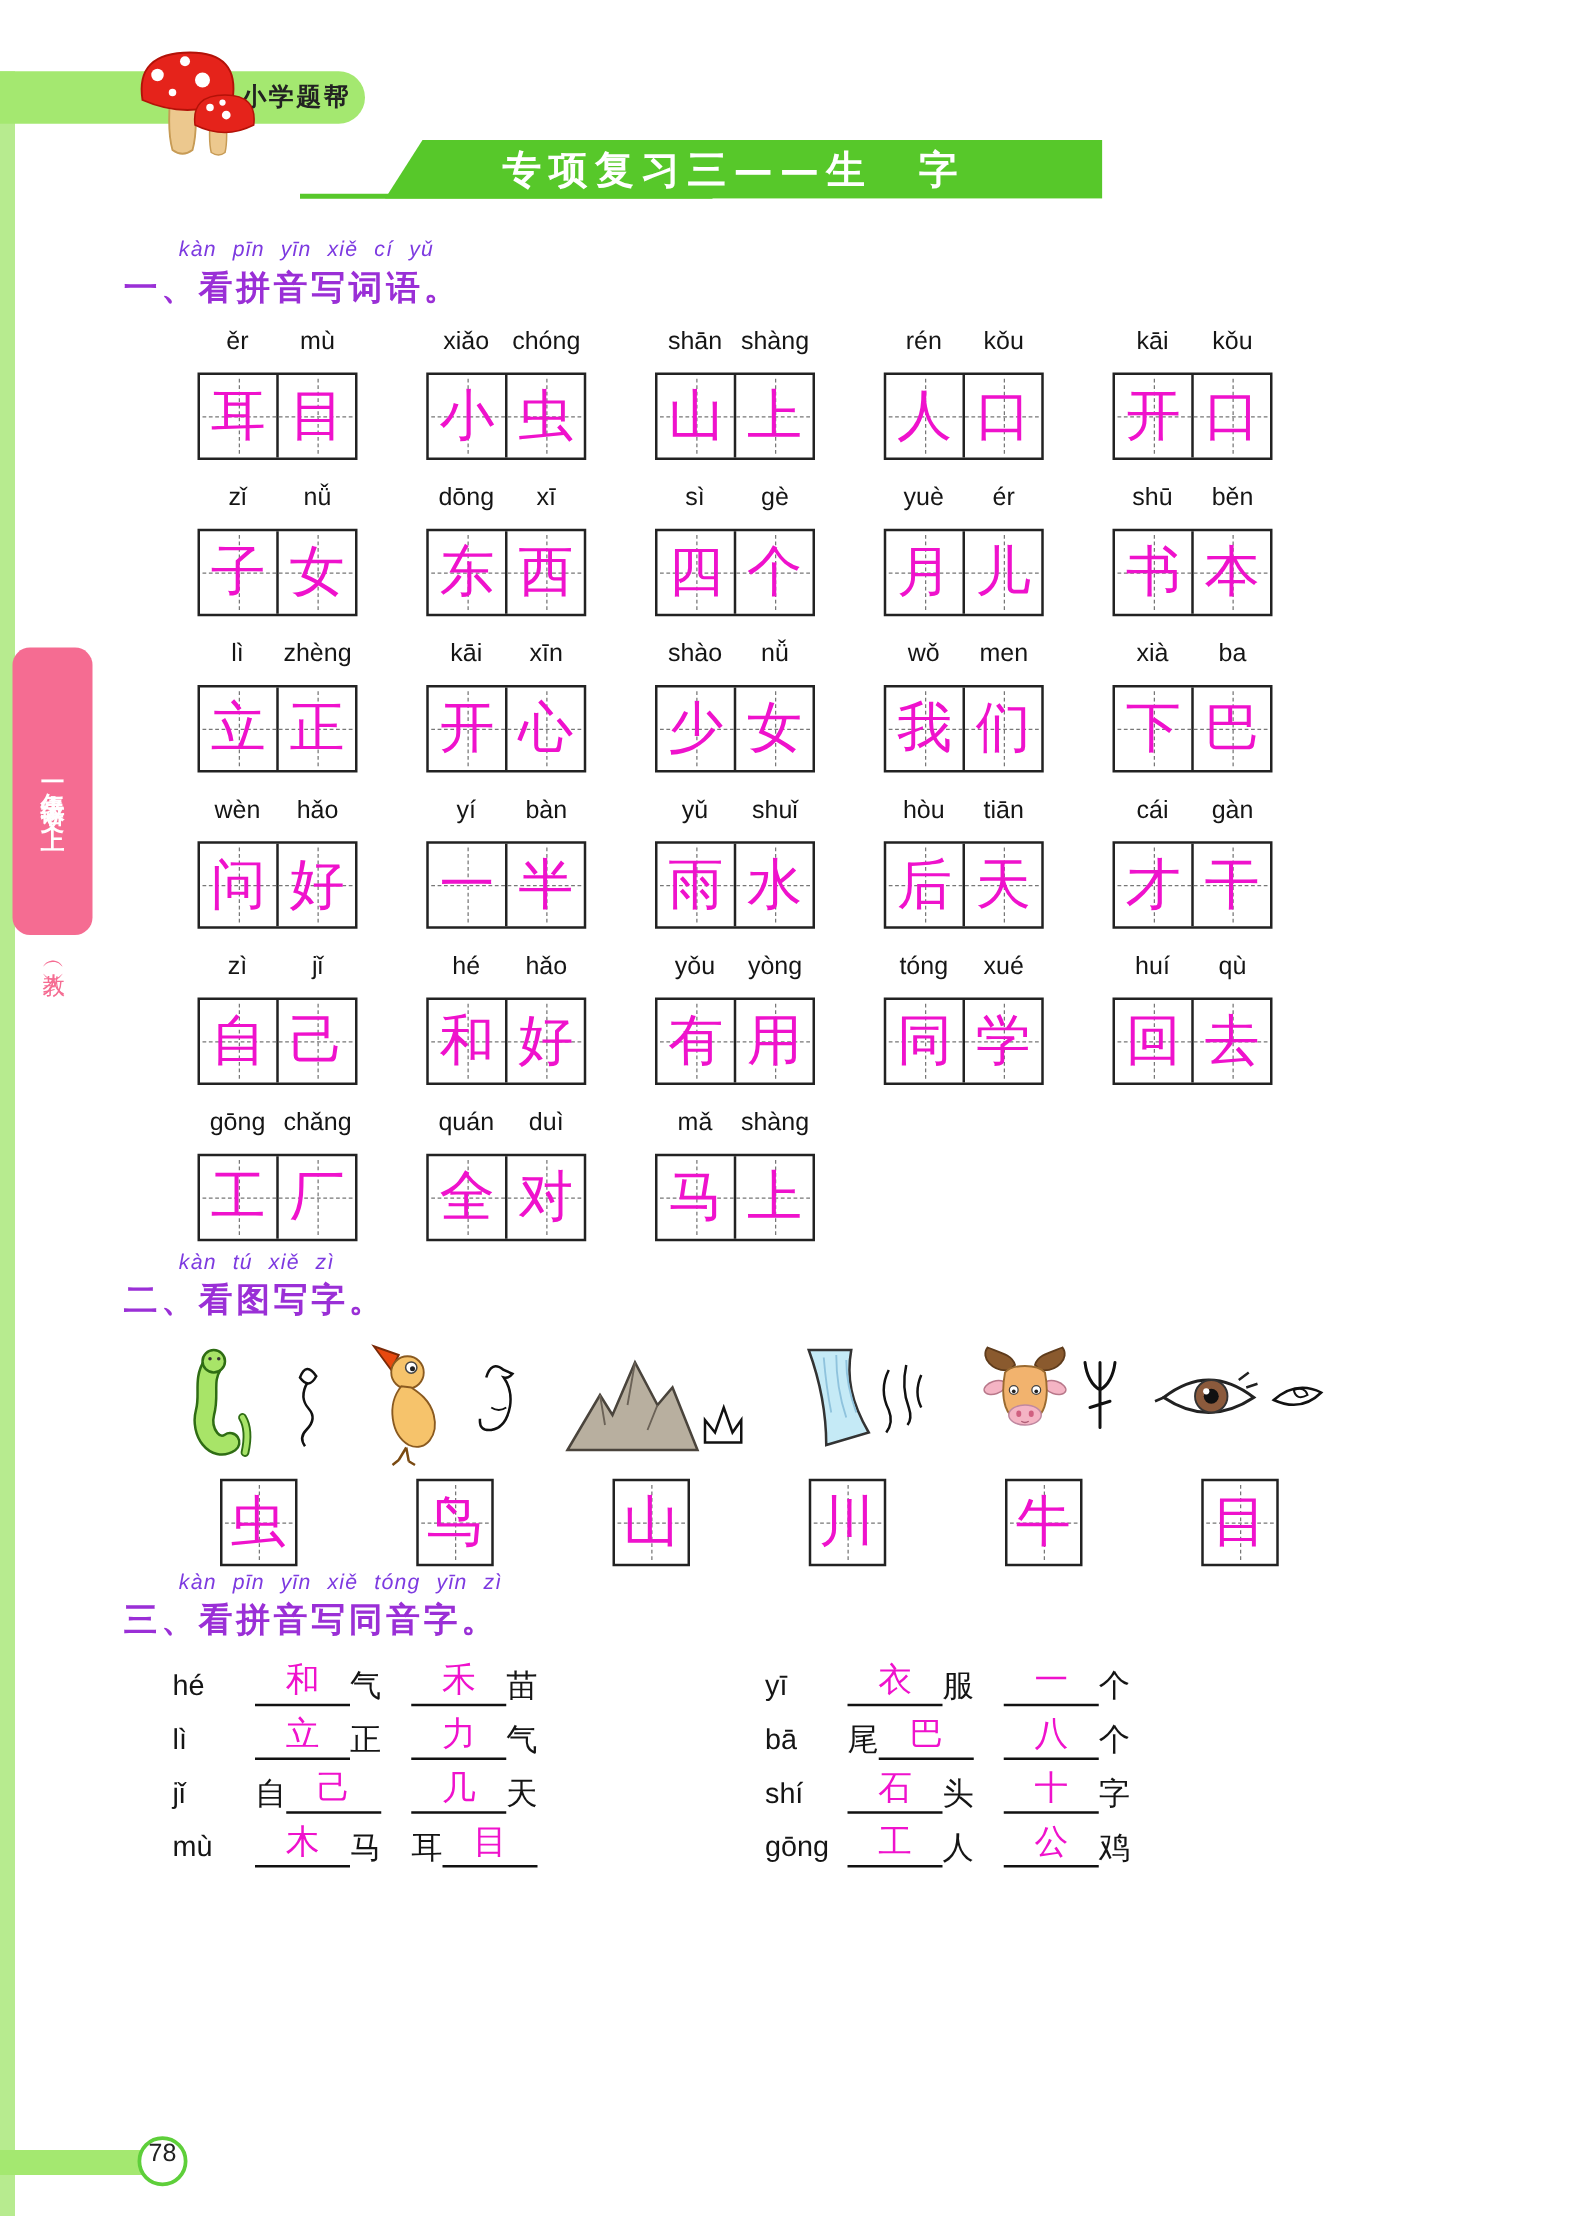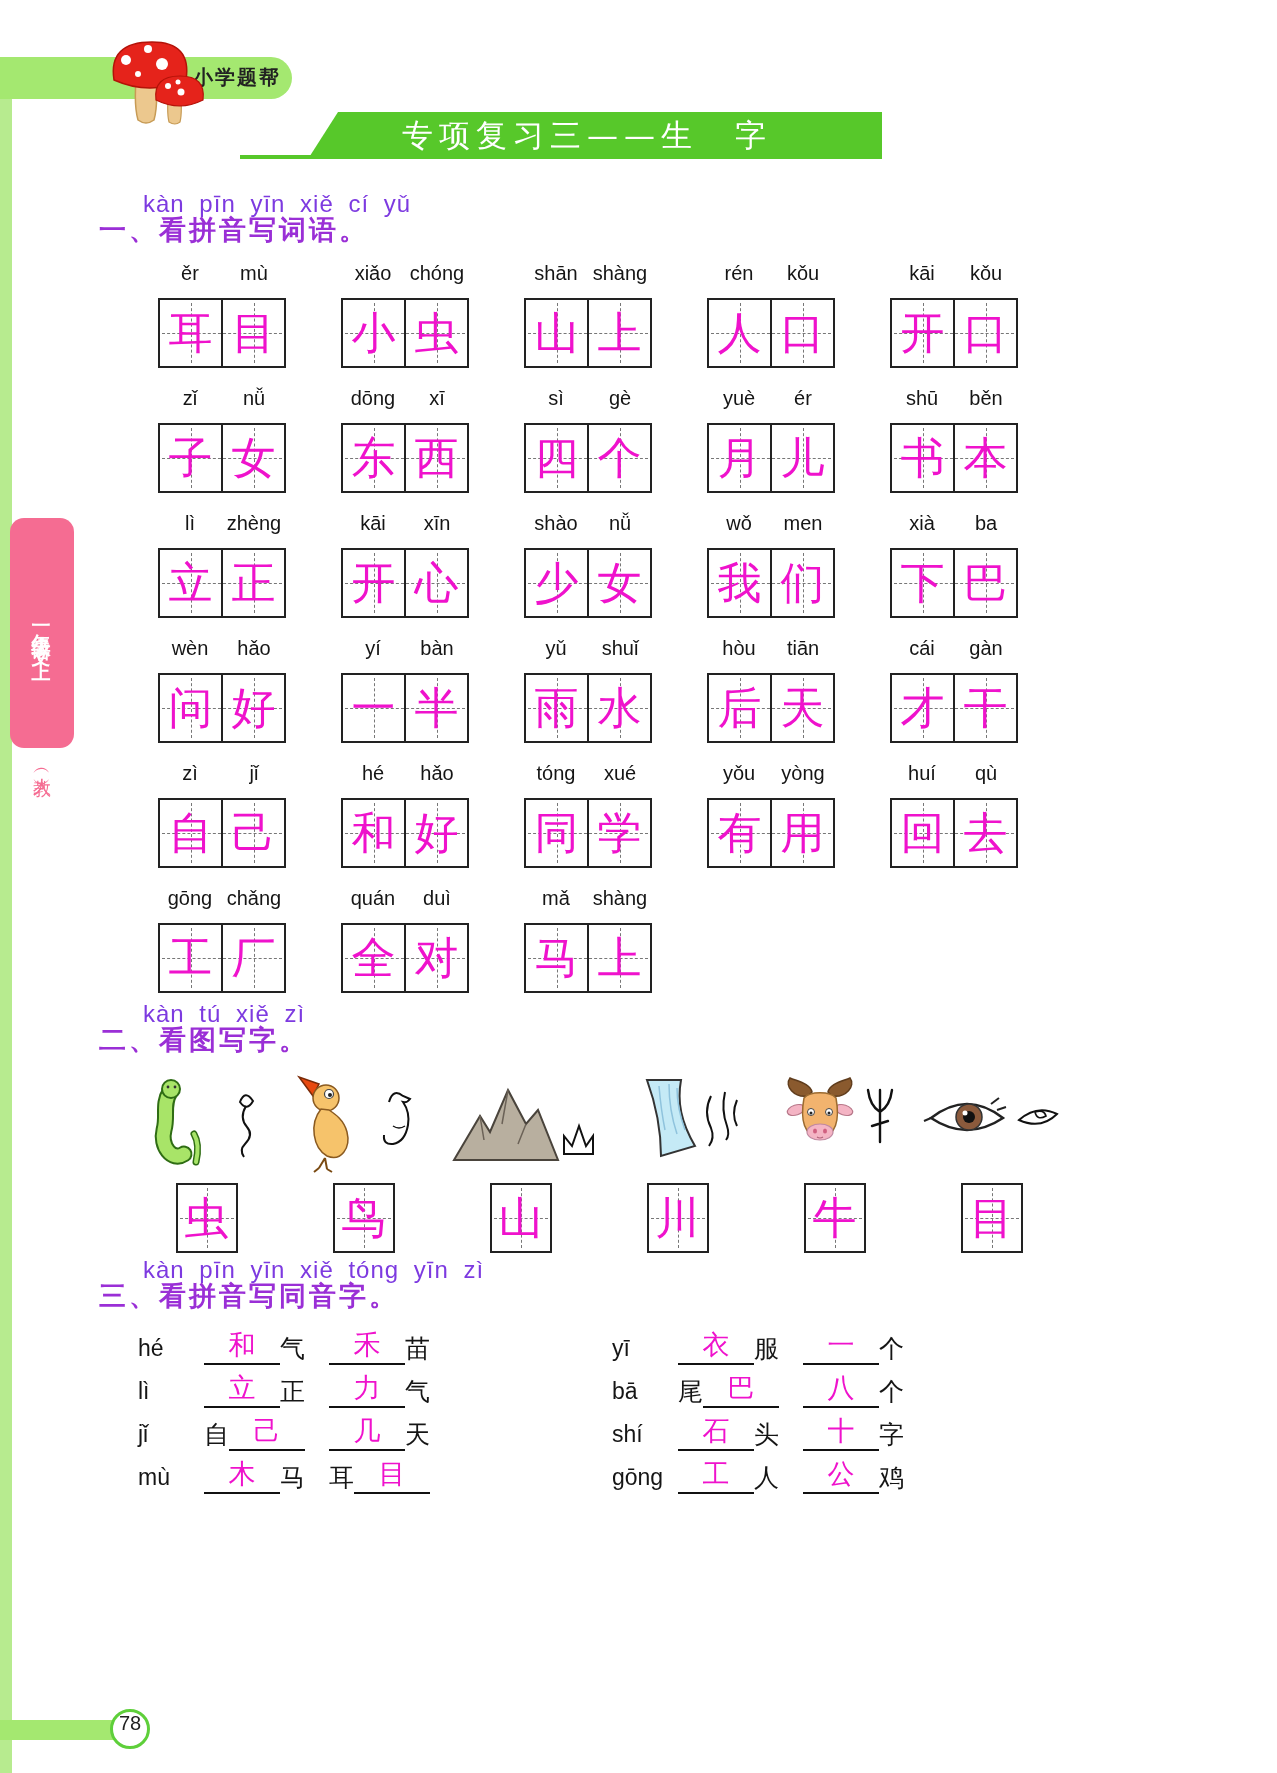--- a/index.html
+++ b/index.html
@@ -14,23 +14,23 @@
   .left-strip{position:absolute;left:0;top:57px;width:12px;height:1716px;background:var(--strip_green);}
   .brand-pill{position:absolute;left:0;top:57px;width:292px;height:42px;background:var(--pill_green);
               border-radius:0 21px 21px 0;}
   .brand-text{position:absolute;left:193px;top:64px;font-size:20px;font-weight:bold;letter-spacing:2px;color:#222;}
   .mushrooms{position:absolute;left:96px;top:34px;width:110px;height:92px;}
   
   .title-underline{position:absolute;left:240px;top:155px;width:330px;height:4px;background:var(--banner_green);}
   .title-banner{position:absolute;left:292px;top:112px;width:590px;height:47px;background:var(--banner_green);
                 clip-path:polygon(46px 0,100% 0,100% 100%,16px 100%);
                 display:flex;align-items:center;justify-content:center;}
-  .title-banner span{color:#fff;font-size:31px;font-weight:normal;letter-spacing:6px;font-family:"DejaVu Sans",sans-serif;}
+  .title-banner span{color:#fff;font-size:31px;font-weight:bold;letter-spacing:6px;font-family:"DejaVu Sans",sans-serif;}
   
-  .sec-py{position:absolute;color:var(--pinyin_purple);font-size:24px;letter-spacing:1px;word-spacing:7px;}
+  .sec-py{position:absolute;color:var(--pinyin_purple);font-size:17px;letter-spacing:1px;word-spacing:7px;font-style:italic;}
   .sec-head{position:absolute;color:var(--heading_purple);font-size:27px;font-weight:bold;letter-spacing:3px;
             font-family:Liberation Serif, serif;}
   
   .s1-grid{position:absolute;left:158px;top:262px;width:870px;display:grid;
            grid-template-columns:repeat(5,128px);column-gap:55px;}
   .g-item{margin-bottom:19px;}
   .g-py{height:36px;display:flex;align-items:flex-start;font-size:20px;color:var(--ink);}
   .g-py span{flex:1;text-align:center;white-space:nowrap;}
   .wbox{display:flex;border:2px solid #222;position:relative;background:#fff;width:124px;}
   .wbox::after{content:'';position:absolute;left:2px;right:2px;top:50%;border-top:1px dashed #777;}
@@ -405,43 +405,43 @@
           <div class="wcell">
             <span class="ans">和</span>
           </div>
           <div class="wcell">
             <span class="ans">好</span>
           </div>
         </div>
       </div>
       <div class="g-item">
         <div class="g-py">
+          <span>yǒu</span>
+          <span>yòng</span>
+        </div>
+        <div class="wbox">
+          <div class="wcell">
+            <span class="ans">有</span>
+          </div>
+          <div class="wcell">
+            <span class="ans">用</span>
+          </div>
+        </div>
+      </div>
+      <div class="g-item">
+        <div class="g-py">
           <span>tóng</span>
           <span>xué</span>
         </div>
         <div class="wbox">
           <div class="wcell">
             <span class="ans">同</span>
           </div>
           <div class="wcell">
             <span class="ans">学</span>
-          </div>
-        </div>
-      </div>
-      <div class="g-item">
-        <div class="g-py">
-          <span>yǒu</span>
-          <span>yòng</span>
-        </div>
-        <div class="wbox">
-          <div class="wcell">
-            <span class="ans">有</span>
-          </div>
-          <div class="wcell">
-            <span class="ans">用</span>
           </div>
         </div>
       </div>
       <div class="g-item">
         <div class="g-py">
           <span>huí</span>
           <span>qù</span>
         </div>
         <div class="wbox">
           <div class="wcell">

